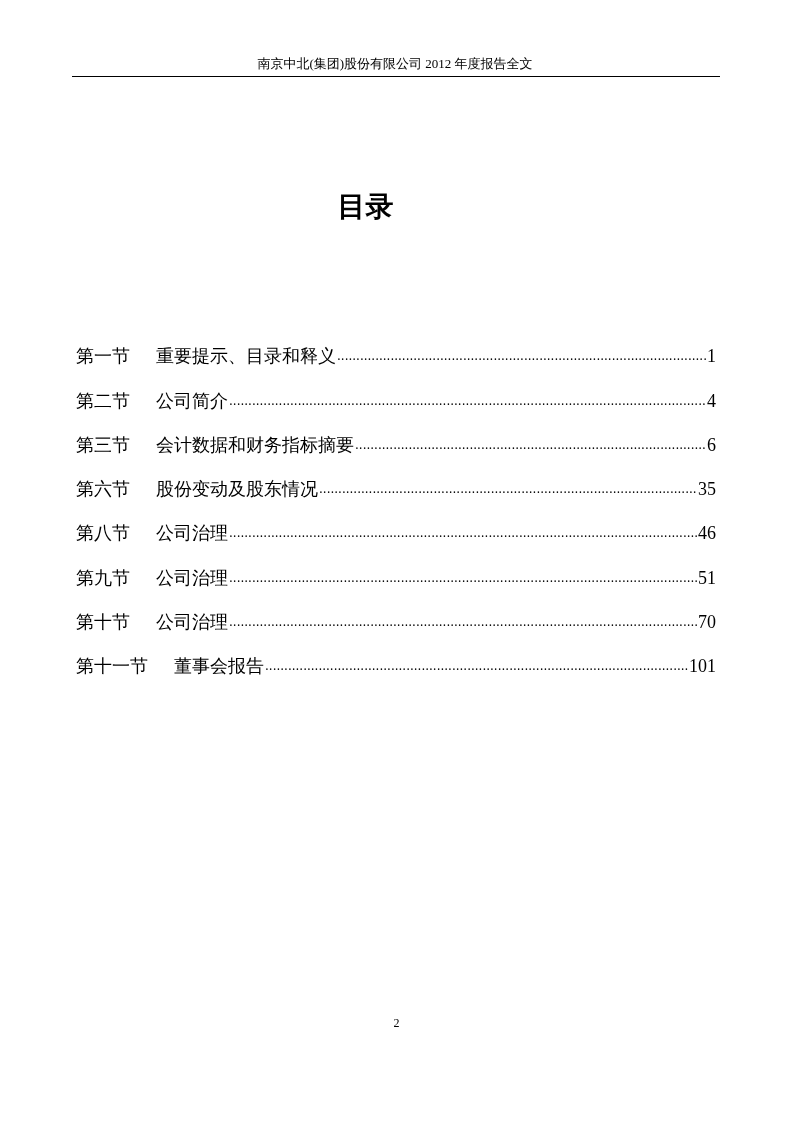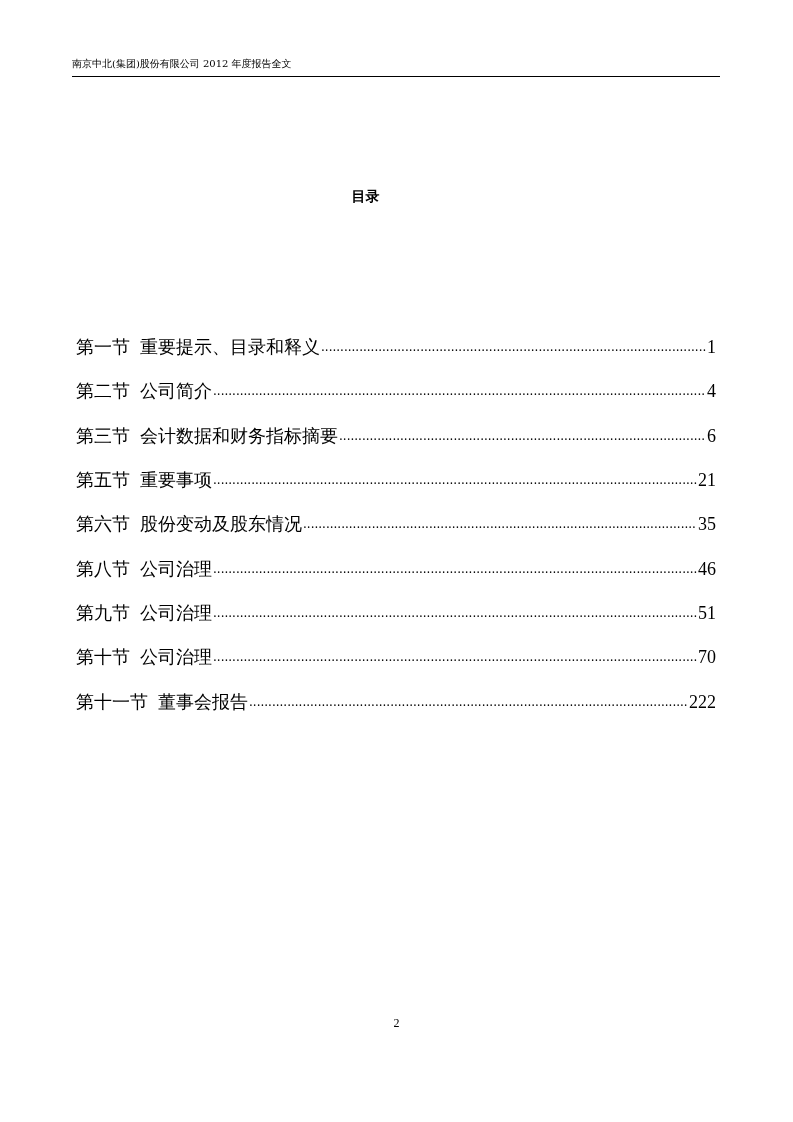--- a/index.html
+++ b/index.html
@@ -1,27 +1,27 @@
 <!DOCTYPE html>
 <html><head>
   <meta charset="utf-8">
   <style>
     html, body { margin: 0; padding: 0; background: #ffffff; }
     body { width: 793px; height: 1122px; position: relative; overflow: hidden;
            font-family: "DejaVu Serif", "Liberation Serif", serif; color: #000; }
     .header { position: absolute; left: 72px; top: 56px; width: 648px; height: 20px;
-              border-bottom: 1.5px solid #000; text-align: left; font-size: 10px; line-height: 16px; }
+              border-bottom: 1.5px solid #000; text-align: center; font-size: 13px; line-height: 16px; font-family: Liberation Serif, serif; }
     .header span { display: inline-block; padding-right: 2px; }
     .title { position: absolute; left: 0; width: 731px; top: 188px; text-align: center;
-             font-family: "DejaVu Sans", "Liberation Sans", sans-serif; font-weight: bold; font-size: 14px; }
+             font-family: "DejaVu Sans", "Liberation Sans", sans-serif; font-weight: bold; font-size: 28px; }
     .toc { position: absolute; left: 76px; top: 325px; width: 640px; }
-    .toc-row { display: flex; align-items: center; height: 44.3px; font-size: 18px; line-height: 26px; }
+    .toc-row { display: flex; align-items: flex-end; height: 44.3px; font-size: 18px; line-height: 26px; }
     .toc-sec { white-space: nowrap; }
     .toc-gap { display: inline-block; width: 10px; }
-    .toc-name { white-space: nowrap; }
+    .toc-name { white-space: nowrap; margin-left: 16px; }
     .toc-dots { flex: 1; overflow: hidden; white-space: nowrap; letter-spacing: 0px; font-size: 12px; margin: 0 1px; }
     .toc-dots::before { content: "................................................................................................................................................................................................................................................"; }
     .toc-page { white-space: nowrap; font-family: "Liberation Serif", serif; }
     .page-num { position: absolute; left: 0; width: 793px; top: 1016px; text-align: center; font-size: 12px;
                 font-family: "Liberation Serif", serif; }
   </style>
 </head>
 <body>
 
 <div class="header">
@@ -46,27 +46,20 @@
     <span class="toc-page">4</span>
   </div>
   <div class="toc-row">
     <span class="toc-sec">第三节</span>
       <span class="toc-gap"></span>
     <span class="toc-name">会计数据和财务指标摘要</span>
     <span class="toc-dots"></span>
     <span class="toc-page">6</span>
   </div>
   <div class="toc-row">
-    <span class="toc-sec">第五节</span>
-      <span class="toc-gap"></span>
-    <span class="toc-name">重要事项</span>
-    <span class="toc-dots"></span>
-    <span class="toc-page">21</span>
-  </div>
-  <div class="toc-row">
     <span class="toc-sec">第六节</span>
       <span class="toc-gap"></span>
     <span class="toc-name">股份变动及股东情况</span>
     <span class="toc-dots"></span>
     <span class="toc-page">35</span>
   </div>
   <div class="toc-row">
     <span class="toc-sec">第八节</span>
       <span class="toc-gap"></span>
     <span class="toc-name">公司治理</span>
@@ -85,17 +78,17 @@
       <span class="toc-gap"></span>
     <span class="toc-name">公司治理</span>
     <span class="toc-dots"></span>
     <span class="toc-page">70</span>
   </div>
   <div class="toc-row">
     <span class="toc-sec">第十一节</span>
       <span class="toc-gap"></span>
     <span class="toc-name">董事会报告</span>
     <span class="toc-dots"></span>
-    <span class="toc-page">222</span>
+    <span class="toc-page">101</span>
   </div>
 </div>
 
 <div class="page-num">2</div>
 
 </body></html>

